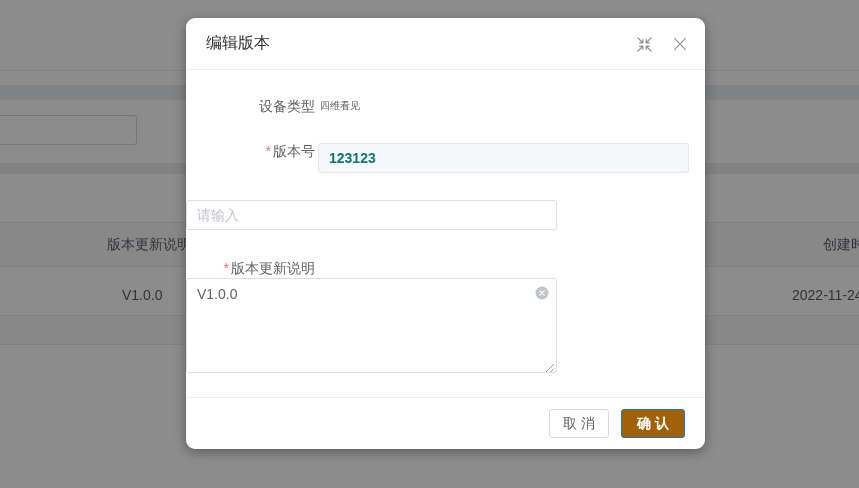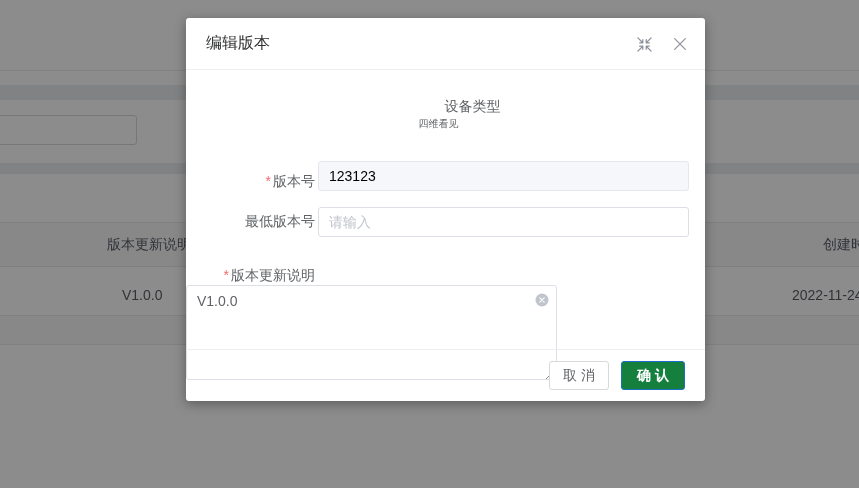--- a/index.html
+++ b/index.html
@@ -21,54 +21,54 @@
   .bg-row{position:absolute;left:0;top:267px;right:0;height:49px;background:#fff;border-bottom:1px solid #e8eaec;box-sizing:border-box;}
   .bg-stripe{position:absolute;left:0;top:316px;right:0;height:29px;background:#f7f8fa;border-bottom:1px solid #e8eaec;box-sizing:border-box;}
   .bg-text{position:absolute;font-size:14px;color:#5a5e66;white-space:nowrap;}
   .bg-th-left{left:107px;top:236px;}
   .bg-th-right{left:823px;top:236px;}
   .bg-cell-left{left:122px;top:287px;}
   .bg-cell-right{left:792px;top:287px;}
   
   .mask{position:absolute;inset:0;background:rgba(0,0,0,0.45);}
   
-  .modal{position:absolute;left:186px;top:18px;width:519px;height:383px;background:#fff;
-    border-radius:3px;box-shadow:0 3px 12px rgba(0,0,0,0.35);box-sizing:border-box;}
+  .modal{position:absolute;left:186px;top:18px;width:519px;height:431px;background:#fff;
+    border-radius:9px;box-shadow:0 3px 12px rgba(0,0,0,0.35);box-sizing:border-box;}
   .modal-header{height:52px;padding:0 20px;border-bottom:1px solid #eceef2;display:flex;align-items:center;position:relative;box-sizing:border-box;}
   .modal-title{font-size:16px;color:#303133;font-weight:500;}
   .header-icons{position:absolute;right:16px;top:0;height:52px;display:flex;align-items:center;gap:18px;}
   .icon-btn{width:18px;height:18px;display:inline-flex;align-items:center;justify-content:center;cursor:pointer;}
   
   .modal-body{padding:27px 16px 0 0;}
   .form-row{display:flex;}
   .form-label{width:129px;margin-right:3px;text-align:right;font-size:14px;color:#606266;white-space:nowrap;}
   .req{color:#f56c6c;margin-right:2px;font-size:14px;}
-  .row-device{margin-bottom:28px;align-items:center;flex-direction:column;}
+  .row-device{margin-bottom:28px;align-items:center;}
   .row-device .form-label,.device-value{line-height:18px;}
   .device-value{font-size:10px;color:#606266;margin-left:2px;}
-  .row-version{margin-bottom:16px;align-items:flex-end;}
+  .row-version{margin-bottom:27px;align-items:flex-start;}
   .row-minver{margin-bottom:22px;align-items:center;}
   .row-note{align-items:flex-start;flex-direction:column;}
   .row-note .form-label{padding-top:8px;}
   .el-input{width:371px;height:30px;box-sizing:border-box;border:1px solid #dcdfe6;border-radius:3px;
     padding:0 10px;font-size:14px;color:#0f766e;background:#fff;outline:none;font-family:inherit;}
   .el-input::placeholder,.el-textarea::placeholder{color:#c0c4cc;}
-  .el-input:disabled{background:#f5f7fa;border-color:#e4e7ed;color:#000000;}
+  .el-input:disabled{background:#f5f7fa;border-color:#e4e7ed;color:#0f766e;font-weight:bold;}
   .textarea-wrap{position:relative;width:371px;height:95px;}
   .el-textarea{width:371px;height:95px;box-sizing:border-box;border:1px solid #dcdfe6;border-radius:3px;
     padding:6px 28px 6px 10px;font-size:14px;color:#606266;resize:none;outline:none;font-family:inherit;line-height:1.4;}
   .clear-icon{position:absolute;right:8px;top:8px;width:14px;height:14px;cursor:pointer;}
   .resize-handle{position:absolute;right:2px;bottom:3px;width:11px;height:11px;cursor:nwse-resize;}
   
   .modal-footer{position:absolute;left:0;right:0;bottom:0;height:52px;border-top:1px solid #eceef2;
     display:flex;justify-content:flex-end;align-items:center;padding:0 20px;gap:12px;box-sizing:border-box;}
   .btn{height:29px;border-radius:3px;font-size:14px;cursor:pointer;box-sizing:border-box;
     display:inline-flex;align-items:center;justify-content:center;font-family:inherit;white-space:nowrap;}
   .btn-cancel{width:60px;background:#fff;border:1px solid #d9d9d9;color:#606266;}
-  .btn-confirm{width:64px;background:#15803d;border:1px solid #1a70c4;color:#fff;font-weight:bold;}
+  .btn-confirm{width:64px;background:#a16207;border:1px solid #1a70c4;color:#fff;font-weight:bold;}
 </style>
 </head>
 <body>
 
 <div class="bg-page">
   <div class="bg-topbar"></div>
   <div class="bg-band bg-band1"></div>
   <input class="bg-search" style="">
   <div class="bg-band bg-band2"></div>
 
@@ -111,21 +111,20 @@
       <span class="form-label">设备类型</span>
       <span class="device-value">四维看见</span>
     </div>
 
     <div class="form-row row-version">
       <span class="form-label"><span class="req">*</span><span>版本号</span></span>
       <input class="el-input" disabled="" value="123123" style="">
     </div>
 
     <div class="form-row row-minver">
-      <span class="form-label">最低版本号</span>
       <input class="el-input" placeholder="请输入" style="">
     </div>
 
     <div class="form-row row-note">
       <span class="form-label"><span class="req">*</span><span>版本更新说明</span></span>
       <span class="textarea-wrap">
         <textarea class="el-textarea" style="">V1.0.0</textarea>
         <span class="clear-icon">
           <svg width="14" height="14" viewBox="0 0 14 14">
             <circle cx="7" cy="7" r="6.5" fill="#c0c4cc"></circle>

